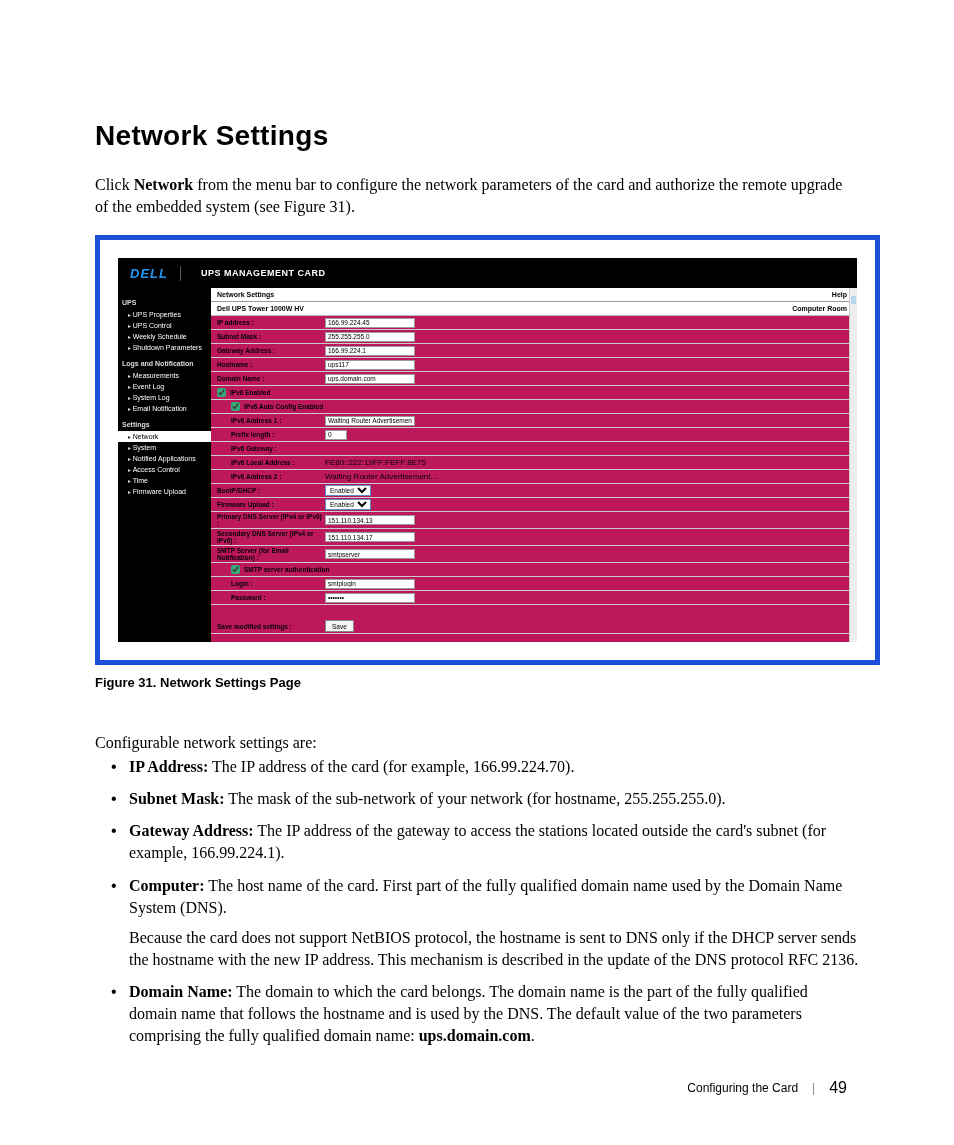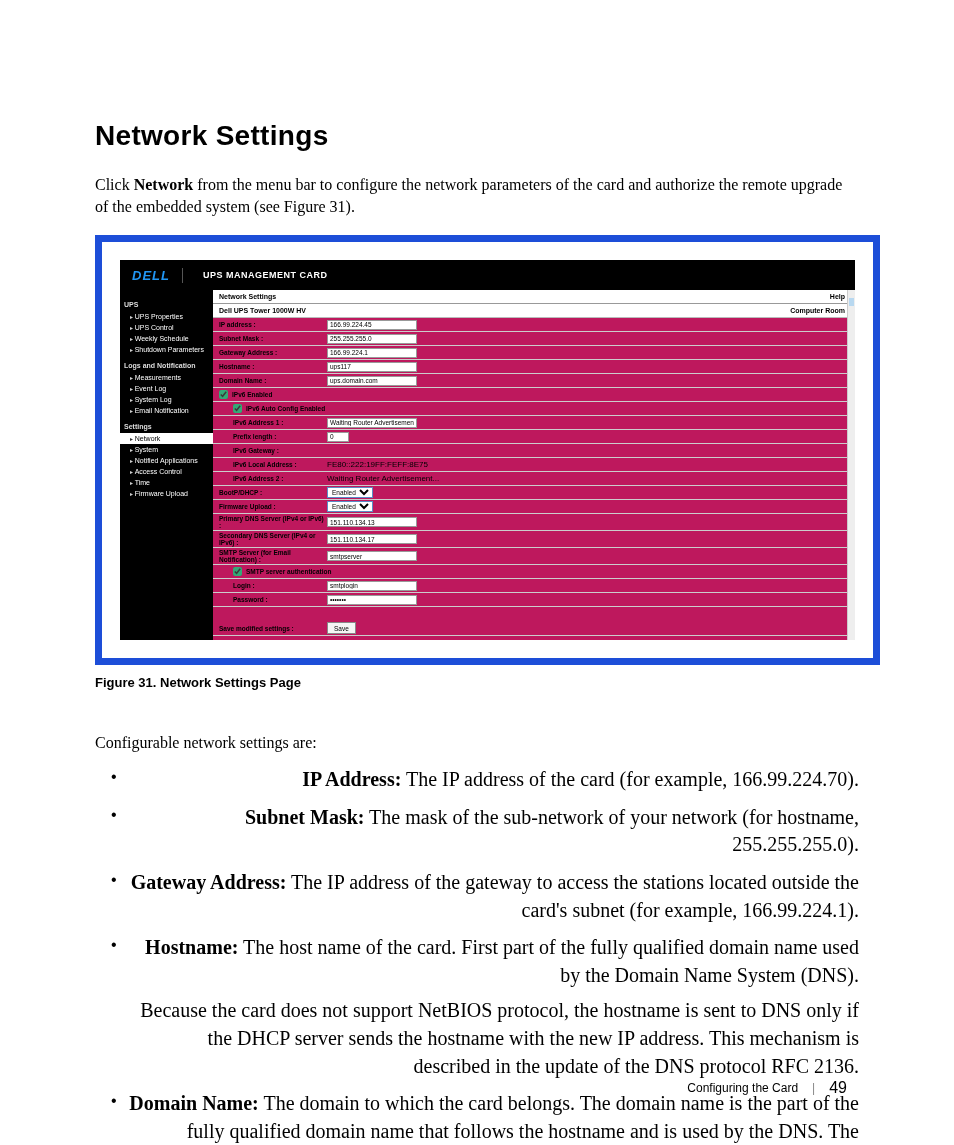--- a/index.html
+++ b/index.html
@@ -21,21 +21,21 @@
   }
   p.intro {
     font-size: 16px;
     line-height: 1.35;
     margin-bottom: 18px;
   }
   p.intro b { font-weight: bold; }
 
   
   .figure-wrap {
-    border: 7px solid #1d4ed8;
+    border: 5px solid #1d4ed8;
     width: 785px;
     height: 430px;
     padding: 18px;
     background: #fff;
     margin-bottom: 10px;
   }
   .card {
     width: 100%;
     height: 100%;
     background: #fff;
@@ -157,33 +157,32 @@
 
   .caption {
     font-family: Arial, Helvetica, sans-serif;
     font-weight: bold;
     font-size: 13px;
     margin-bottom: 44px;
   }
 
   p.sub {
     font-size: 16px;
-    margin-bottom: 14px;
+    margin-bottom: 4px;
   }
 
   ul.defs {
     list-style: none;
     padding-left: 34px;
   }
   ul.defs > li {
     position: relative;
-    font-size: 20px;
+    font-size: 16px;
     line-height: 1.38;
     margin-bottom: 10px;
-    text-align: right;
   }
   ul.defs > li::before {
     content: "•";
     position: absolute;
     left: -18px;
     font-size: 16px;
     font-family: Arial, sans-serif;
   }
   ul.defs b { font-weight: bold; }
   ul.defs .cont { margin-top: 8px; }
@@ -346,21 +345,21 @@
 </div>
 
 <div class="caption">Figure 31. Network Settings Page</div>
 
 <p class="sub">Configurable network settings are:</p>
 
 <ul class="defs">
   <li><b>IP Address:</b><span> The IP address of the card (for example, 166.99.224.70).</span></li>
   <li><b>Subnet Mask:</b><span> The mask of the sub-network of your network (for hostname, 255.255.255.0).</span></li>
   <li><b>Gateway Address:</b><span> The IP address of the gateway to access the stations located outside the card's subnet (for example, 166.99.224.1).</span></li>
-  <li><b>Hostname:</b><span> The host name of the card. First part of the fully qualified domain name used by the Domain Name System (DNS).</span>
+  <li><b>Computer:</b><span> The host name of the card. First part of the fully qualified domain name used by the Domain Name System (DNS).</span>
     <div class="cont">Because the card does not support NetBIOS protocol, the hostname is sent to DNS only if the DHCP server sends the hostname with the new IP address. This mechanism is described in the update of the DNS protocol RFC 2136.</div>
   </li>
   <li><b>Domain Name:</b><span> The domain to which the card belongs. The domain name is the part of the fully qualified domain name that follows the hostname and is used by the DNS. The default value of the two parameters comprising the fully qualified domain name: </span><b>ups.domain.com</b><span>.</span></li>
 </ul>
 
 <div class="footer">
   <span>Configuring the Card</span>
   <span class="sep">|</span>
   <span class="pg">49</span>
 </div>

